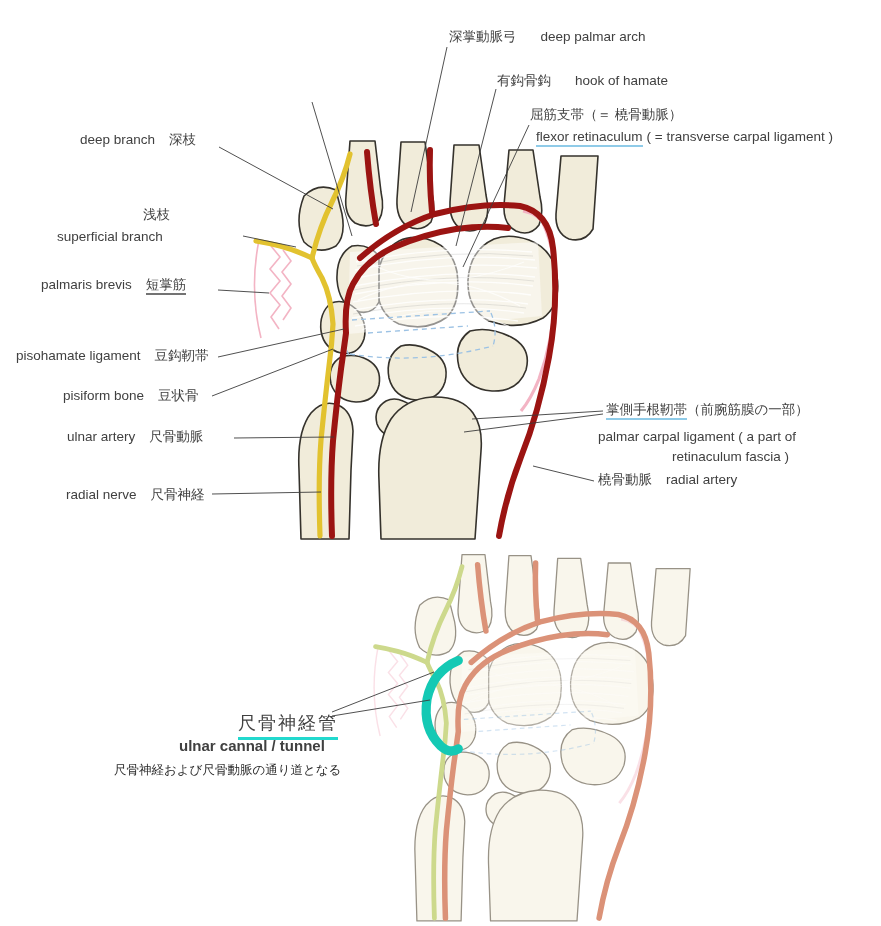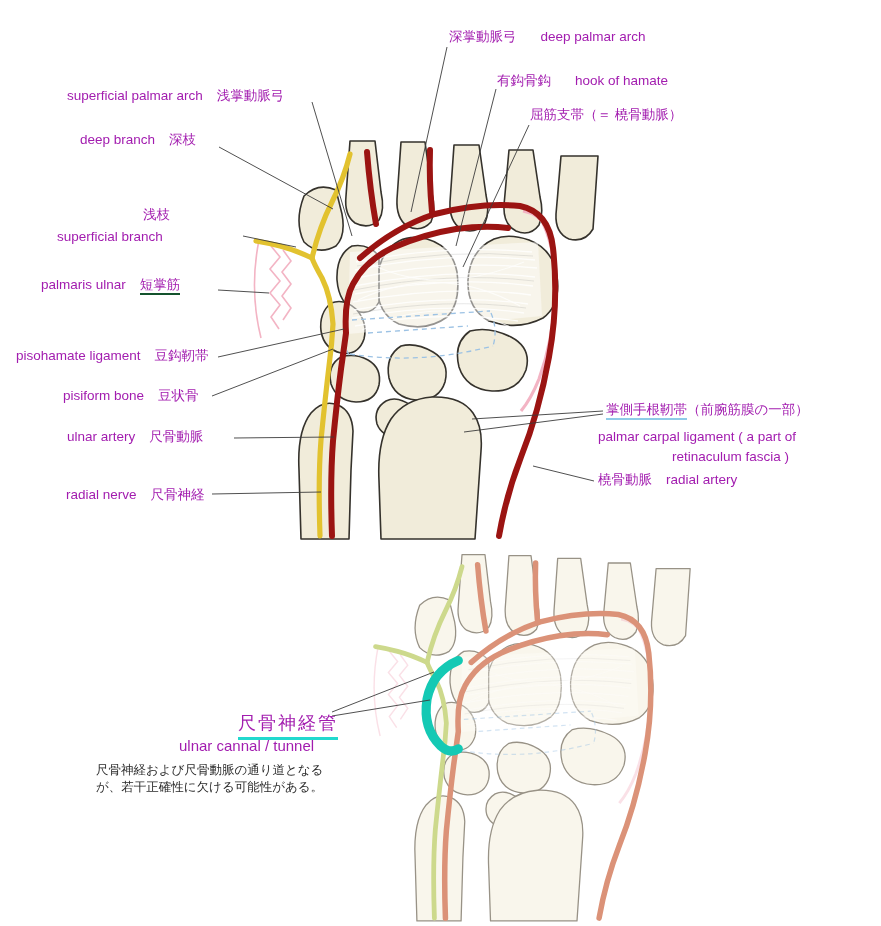--- a/index.html
+++ b/index.html
@@ -1,30 +1,30 @@
 <!DOCTYPE html>
 <html><head>
 <meta charset="utf-8">
 <style>
   html,body{margin:0;padding:0;background:#ffffff;}
   .canvas{
     position:relative;width:881px;height:926px;background:#ffffff;overflow:hidden;
     font-family:"Liberation Sans",sans-serif;color:#111;
   }
   svg{position:absolute;left:0;top:0;}
-  .lbl{position:absolute;white-space:nowrap;font-size:13.5px;line-height:16px;color:#a21caf;}
+  .lbl{position:absolute;white-space:nowrap;font-size:13.5px;line-height:16px;color:#404040;}
   .g14{margin-left:14px;}
   .g24{margin-left:24px;}
   .g4{margin-left:4px;}
-  .u-pink{border-bottom:2px solid #14532d;padding-bottom:1px;}
+  .u-pink{border-bottom:2px solid #737373;padding-bottom:1px;}
   .u-blue{border-bottom:2px solid #8fcbe8;padding-bottom:1px;}
   .u-cyan{border-bottom:3px solid #22d9ce;padding-bottom:4px;}
   .canal-title{font-size:18px;letter-spacing:2px;}
-  .canal-sub{font-size:15px;font-weight:normal;}
-  .note{font-size:12.5px;line-height:16.5px;color:#2a2a2a;}
+  .canal-sub{font-size:15px;font-weight:bold;}
+  .note{font-size:12.5px;line-height:16.5px;color:#2a2a2a;margin-left:18px;}
   
   .bone{fill:#f1ecda;stroke:#35322c;stroke-width:1.6;stroke-linejoin:round;}
   .bone-f{fill:#f9f6ec;stroke:#989286;stroke-width:1.4;stroke-linejoin:round;}
   .artery{fill:none;stroke-width:6;stroke-linecap:round;stroke-linejoin:round;}
   .nerve{fill:none;stroke-width:5.2;stroke-linecap:round;stroke-linejoin:round;}
   .canal{fill:none;stroke-width:10;stroke-linecap:round;stroke-linejoin:round;}
   .leaders line{stroke:#3c3c3c;stroke-width:0.9;}
 </style>
 </head>
 <body>
@@ -142,41 +142,41 @@
 </svg>
 
 <div class="lbl" style="left:449px;top:29px">
   <span>深掌動脈弓</span><span class="g24">deep palmar arch</span>
 </div>
 
 <div class="lbl" style="left:497px;top:73px">
   <span>有鈎骨鈎</span><span class="g24">hook of hamate</span>
 </div>
 
-<div class="lbl" style="left:67px;top:88px">
-  <span>superficial palmar arch</span><span class="g14">浅掌動脈弓</span>
-</div>
 
 <div class="lbl" style="left:530px;top:107px">
   <span>屈筋支帯（＝ 橈骨動脈）</span>
 </div>
+<div class="lbl" style="left:536px;top:129px">
+  <span class="u-blue">flexor retinaculum</span><span class="g4">( = transverse carpal ligament )</span>
+</div>
 
 <div class="lbl" style="left:80px;top:132px">
   <span>deep branch</span><span class="g14">深枝</span>
 </div>
 
 <div class="lbl" style="left:143px;top:207px">
   <span>浅枝</span>
 </div>
 <div class="lbl" style="left:57px;top:229px">
   <span>superficial branch</span>
 </div>
 
 <div class="lbl" style="left:41px;top:277px">
-  <span>palmaris ulnar</span><span class="g14 u-pink">短掌筋</span>
+  <span>palmaris brevis</span><span class="g14 u-pink">短掌筋</span>
 </div>
 
 <div class="lbl" style="left:16px;top:348px">
   <span>pisohamate ligament</span><span class="g14">豆鈎靭帯</span>
 </div>
 
 <div class="lbl" style="left:63px;top:388px">
   <span>pisiform bone</span><span class="g14">豆状骨</span>
 </div>
 
@@ -203,16 +203,15 @@
 </div>
 
 <div class="lbl canal-title" style="left:238px;top:715px">
   <span class="u-cyan">尺骨神経管</span>
 </div>
 <div class="lbl canal-sub" style="left:179px;top:738px">
   <span>ulnar cannal / tunnel</span>
 </div>
 <div class="lbl note" style="left:96px;top:762px">
   <div>尺骨神経および尺骨動脈の通り道となる</div>
-  <div>が、若干正確性に欠ける可能性がある。</div>
 </div>
 
 </div>
 
 </body></html>

